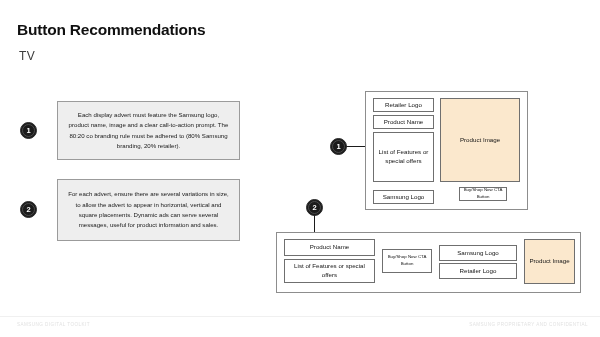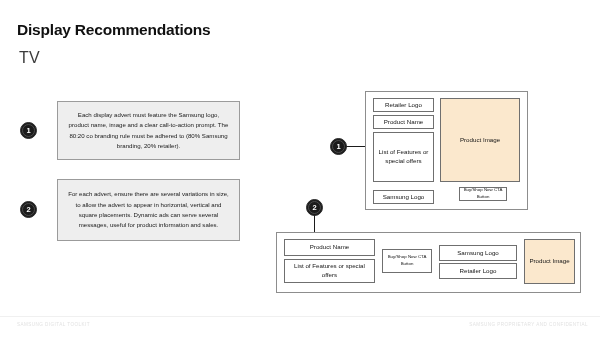--- a/index.html
+++ b/index.html
@@ -25,21 +25,21 @@
     font-size: 15.5px;
     font-weight: bold;
     letter-spacing: -0.2px;
     color: #101010;
     white-space: nowrap;
   }
   .slide-subtitle {
     position: absolute;
     left: 19px;
     top: 49px;
-    font-size: 16px;
+    font-size: 12px;
     font-weight: normal;
     color: #3c3c3c;
     letter-spacing: 0.3px;
   }
 
   
   .marker {
     position: absolute;
     width: 17px;
     height: 17px;
@@ -134,21 +134,21 @@
     letter-spacing: 0.45px;
     color: #e2e2e2;
     white-space: nowrap;
   }
   .footer-left { left: 17px; }
   .footer-right { right: 12px; }
 </style>
 </head>
 <body>
 
-<div class="slide-title">Display Recommendations</div>
+<div class="slide-title">Button Recommendations</div>
 <div class="slide-subtitle">TV</div>
 
 <div class="marker" style="left:20px; top:122px;">
   <span>1</span>
   <span class="marker-inner-ring"></span>
 </div>
 <div class="note-box" style="left:57px; top:101px; width:183px; height:59px;">
   <div class="note-text">Each display advert must feature the Samsung logo, product name, image and a clear call-to-action prompt. The 80:20 co branding rule must be adhered to (80% Samsung branding, 20% retailer).</div>
 </div>
 

